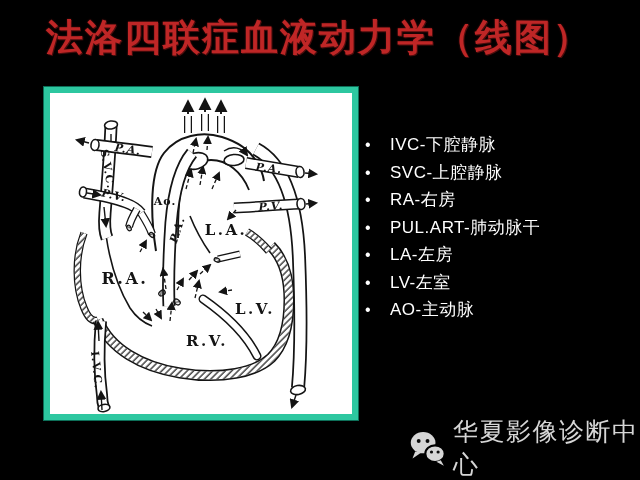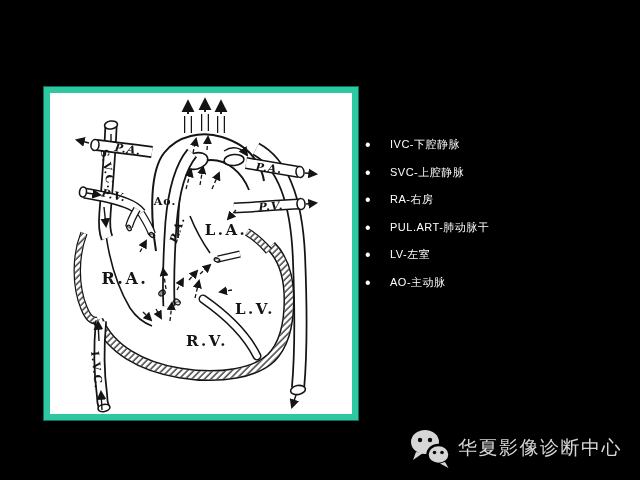--- a/index.html
+++ b/index.html
@@ -46,44 +46,45 @@
   text.chamber{font-family:"DejaVu Serif","Liberation Serif",serif;font-weight:700;fill:var(--c-ink);letter-spacing:2.5px;}
   text.vessel{font-family:"DejaVu Serif","Liberation Serif",serif;font-weight:700;font-style:italic;fill:var(--c-ink);font-size:11px;letter-spacing:1px;}
   text.vessel-u{font-family:"DejaVu Serif","Liberation Serif",serif;font-weight:700;fill:var(--c-ink);font-size:11px;letter-spacing:1px;}
 
   .legend{
     position:absolute;left:356px;top:131px;width:278px;
     list-style:none;color:var(--c-text);
   }
   .legend li{
     position:relative;padding-left:34px;
-    font-size:11px;line-height:27.5px;letter-spacing:.5px;
+    font-size:17px;line-height:27.5px;letter-spacing:.5px;
     font-weight:400;
   }
   .legend li::before{
     content:"\2022";
     position:absolute;left:9px;top:0;
     font-size:16px;color:var(--c-text);
   }
 
   .footer{
     position:absolute;left:409px;top:426px;height:44px;
     display:flex;align-items:center;gap:7px;
   }
   .brand{
     color:var(--c-footer_text);
-    font-size:19px;letter-spacing:1.5px;font-weight:400;
+    font-size:25px;letter-spacing:1.5px;font-weight:400;
     font-family:"Liberation Sans","DejaVu Sans",sans-serif;
   }
 </style>
 </head>
 <body>
 
 <main class="slide">
 
+  <h1 class="title">法洛四联症血液动力学（线图）</h1>
 
   <section class="panel">
     <svg viewBox="0 0 302 321" role="img">
       <defs>
         <pattern id="hatch" width="4.5" height="4.5" patternUnits="userSpaceOnUse" patternTransform="rotate(45)">
           <line x1="1" y1="0" x2="1" y2="4.5" stroke="#141414" stroke-width="1.2"></line>
         </pattern>
         <pattern id="hatch2" width="3" height="3" patternUnits="userSpaceOnUse" patternTransform="rotate(45)">
           <line x1="0.8" y1="0" x2="0.8" y2="3" stroke="#141414" stroke-width="1"></line>
         </pattern>
@@ -232,20 +233,21 @@
         <text class="vessel" x="221" y="117" text-anchor="middle" transform="rotate(-3 221 113)">P.V.</text>
       </g>
     </svg>
   </section>
 
   <ul class="legend">
     <li>IVC-下腔静脉</li>
     <li>SVC-上腔静脉</li>
     <li>RA-右房</li>
     <li>PUL.ART-肺动脉干</li>
+    <li>LA-左房</li>
     <li>LV-左室</li>
     <li>AO-主动脉</li>
   </ul>
 
   <footer class="footer">
     <svg width="42" height="42" viewBox="0 0 42 42" role="img">
       <g>
         <ellipse cx="16" cy="15" rx="14" ry="12" fill="#d6d6d6"></ellipse>
         <path d="M7,25 L4,33 L14,26 Z" fill="#d6d6d6"></path>
         <circle cx="11" cy="13" r="2.2" fill="#0a0a0a"></circle>

